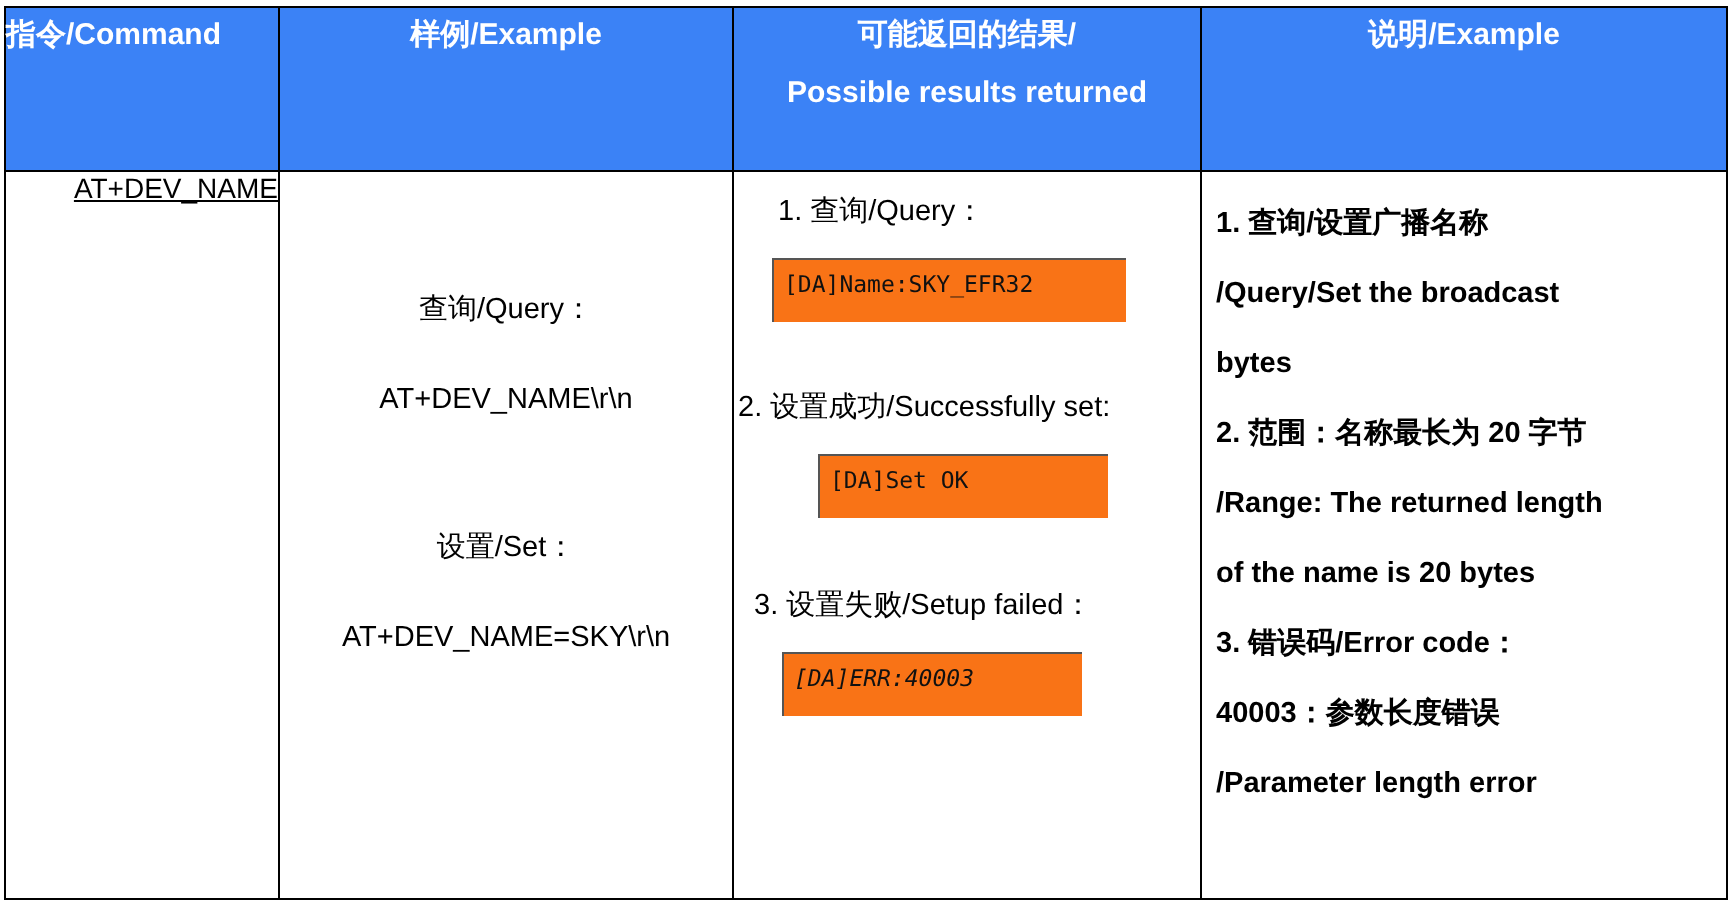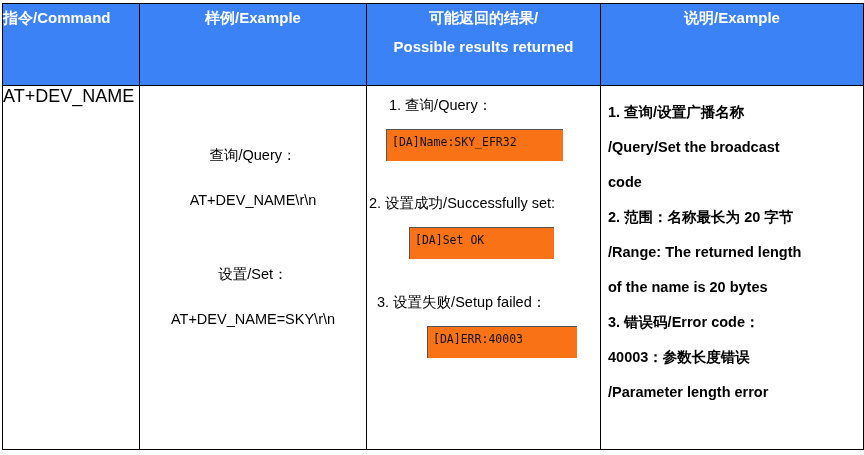--- a/index.html
+++ b/index.html
@@ -62,23 +62,24 @@
 
   
   td.body-cell {
     height: 363px;
     font-size: 14.5px;
   }
 
   
   td.cell-command {
     vertical-align: middle;
-    text-align: left;
+    text-align: right;
     padding-left: 2px;
-    font-size: 18px;
+    font-size: 14px;
+    text-decoration: underline;
   }
 
   
   .example-inner {
     padding-top: 62px;
     text-align: center;
     line-height: 1;
   }
   .example-inner .ex-line {
     display: block;
@@ -106,21 +107,21 @@
     background: #f97316;
     font-family: "DejaVu Sans Mono", "Liberation Mono", monospace;
     font-size: 11.5px;
     letter-spacing: 0px;
     color: #111111;
     padding: 5px 6px 12px 5px;
     box-sizing: border-box;
   }
   .term-box.box-1 { margin: 14px 0 0 19px; width: 177px; }
   .term-box.box-2 { margin: 14px 0 0 42px; width: 145px; }
-  .term-box.box-3 { margin: 14px 0 0 60px; width: 150px; }
+  .term-box.box-3 { margin: 14px 0 0 24px; width: 150px; font-style: italic; }
 
   .res-gap-1 { height: 33px; }
   .res-gap-2 { height: 34px; }
 
   
   .explain-inner {
     padding: 9px 0 0 7px;
   }
   .explain-inner .ex-row {
     display: block;
@@ -201,21 +202,21 @@
               <span>[DA]ERR:40003</span>
             </div>
 
           </div>
         </td>
 
         <td class="body-cell">
           <div class="explain-inner">
             <span class="ex-row">1. 查询/设置广播名称</span>
             <span class="ex-row">/Query/Set the broadcast</span>
-            <span class="ex-row">code</span>
+            <span class="ex-row">bytes</span>
             <span class="ex-row">2. 范围：名称最长为 20 字节</span>
             <span class="ex-row">/Range: The returned length</span>
             <span class="ex-row">of the name is 20 bytes</span>
             <span class="ex-row">3. 错误码/Error code：</span>
             <span class="ex-row">40003：参数长度错误</span>
             <span class="ex-row">/Parameter length error</span>
           </div>
         </td>
 
       </tr>

